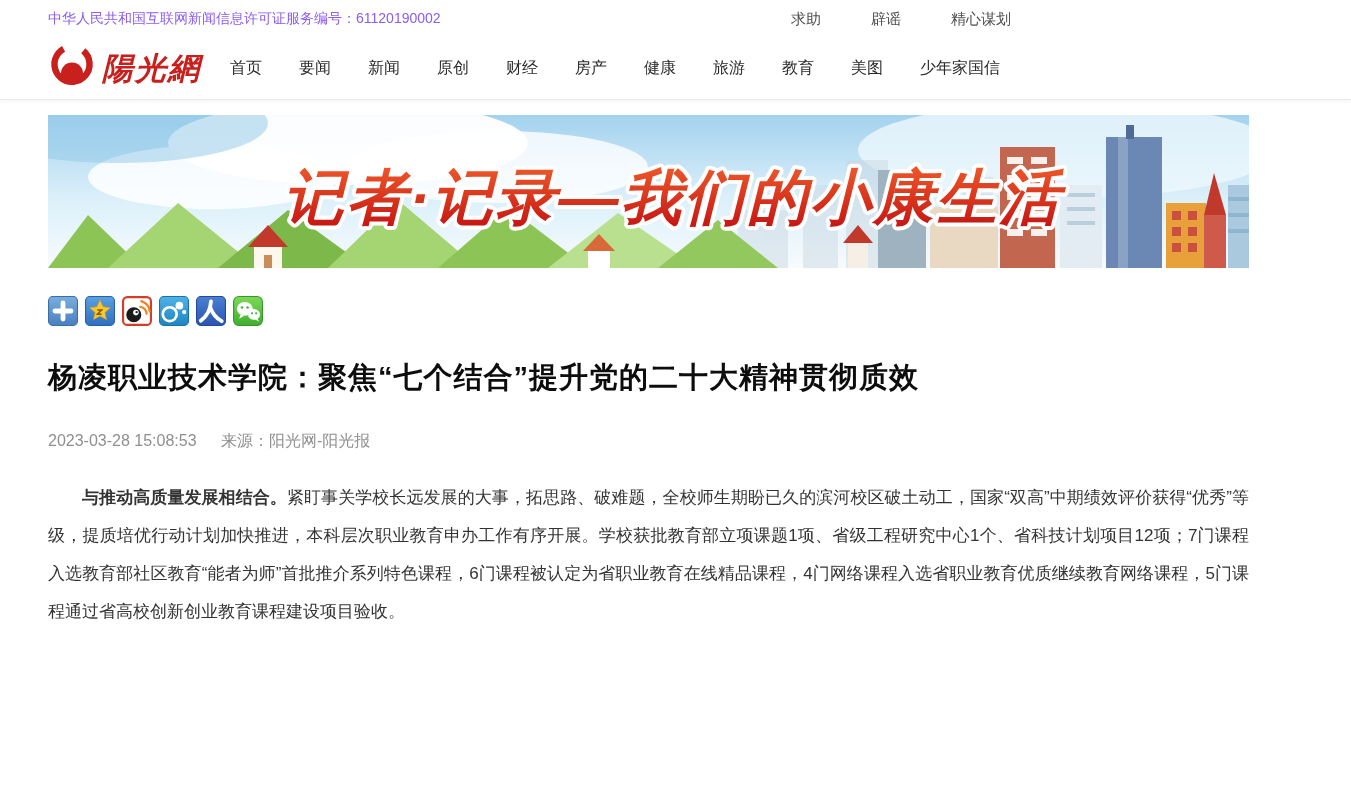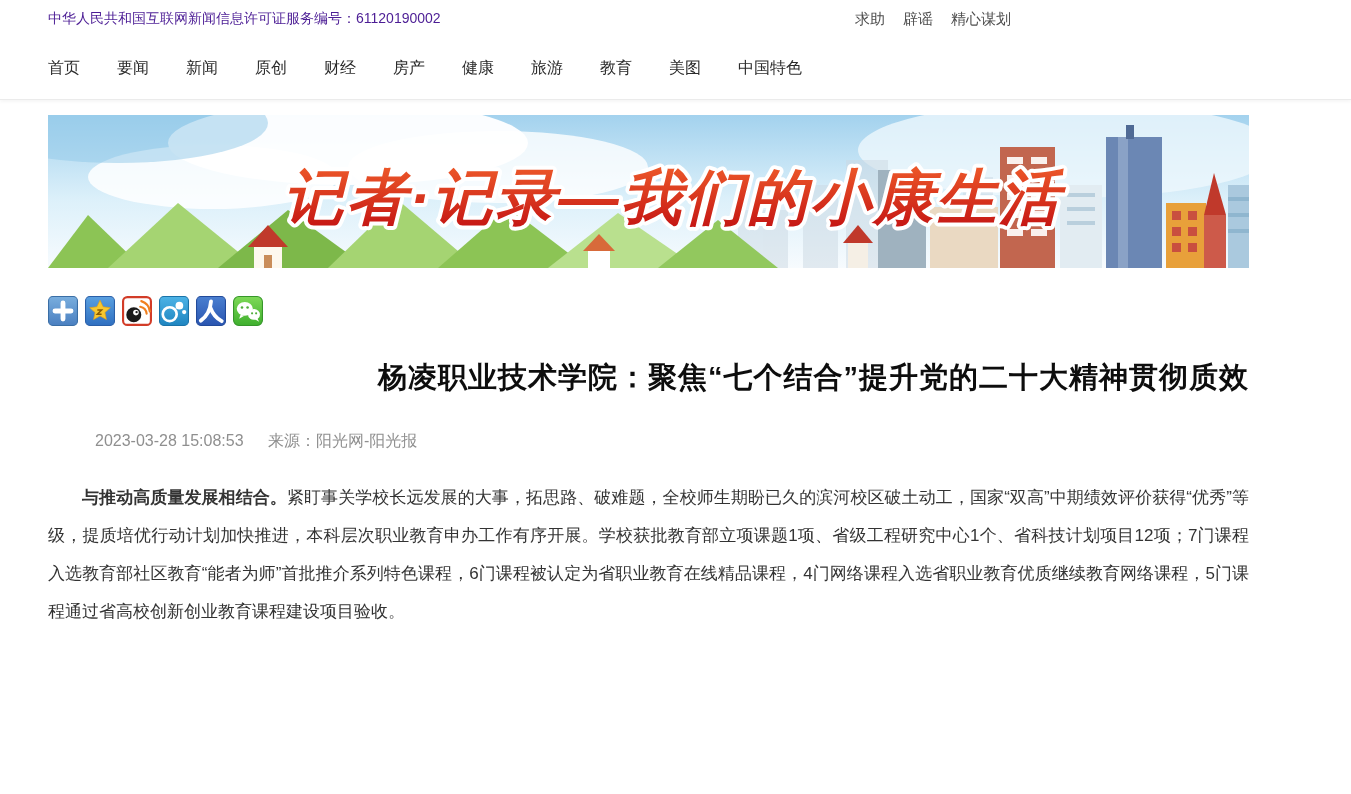--- a/index.html
+++ b/index.html
@@ -7,22 +7,22 @@
   body {
     width:1351px; height:794px; overflow:hidden;
     font-family:"Liberation Sans","DejaVu Sans",sans-serif;
     color:#333;
   }
   .container { width:1201px; margin-left:48px; }
 
   
   .topbar { height:38px; display:flex; align-items:center; justify-content:space-between; }
   .topbar .inner { width:1201px; margin-left:48px; display:flex; align-items:center; justify-content:space-between; }
-  .license { color:#4c1d95; font-size:14px; }
-  .top-links { display:flex; gap:18px; padding-right:238px; }
+  .license { color:#8b5cf6; font-size:14px; }
+  .top-links { display:flex; gap:50px; padding-right:238px; }
   .top-link { color:#4d4d4d; font-size:15px; text-decoration:none; cursor:pointer; }
 
   
   .header { height:62px; border-bottom:1px solid #ebebeb; box-shadow:0 2px 3px rgba(0,0,0,.04); }
   .header .inner { width:1201px; margin-left:48px; height:100%; display:flex; align-items:center; }
   .logo { display:flex; align-items:center; gap:6px; text-decoration:none; cursor:pointer; width:182px; }
   .logo-text { font-family:"Liberation Serif","DejaVu Serif",serif; font-style:italic; font-weight:bold;
                font-size:31px; color:#c9201d; letter-spacing:2px; white-space:nowrap; }
   .nav { display:flex; align-items:center; }
   .nav a { color:#2b2b2b; font-size:16px; text-decoration:none; margin-right:37px; cursor:pointer; white-space:nowrap; }
@@ -38,22 +38,22 @@
   .breadcrumb .sep { color:#8a8a8a; margin:0 9px; }
   .breadcrumb .sep.red { color:#e13b3b; }
   .breadcrumb .current { color:#e13b3b; }
 
   
   .share-row { margin-top:28px; display:flex; gap:7px; }
   .share-icon { width:30px; height:30px; cursor:pointer; }
   .share-icon svg { display:block; }
 
   
-  .article-title { margin-top:32px; text-align:right; font-size:29px; font-weight:bold; color:#0d0d0d; letter-spacing:1px; }
-  .meta { margin-top:33px; font-size:16px; color:#8f8f8f;margin-left:47px; }
+  .article-title { margin-top:32px; text-align:left; font-size:29px; font-weight:bold; color:#0d0d0d; letter-spacing:1px; }
+  .meta { margin-top:33px; font-size:16px; color:#8f8f8f; }
   .meta .date { margin-right:20px; }
   .article-body { margin-top:27px; font-size:17px; line-height:38px; color:#333; text-align:justify; }
   .article-body p { text-indent:2em; margin-bottom:8px; }
   .article-body .lead { font-weight:bold; }
 </style>
 </head>
 <body>
 
 <div class="topbar">
   <div class="inner">
@@ -61,32 +61,41 @@
     <div class="top-links">
       <a class="top-link">求助</a>
       <a class="top-link">辟谣</a>
       <a class="top-link">精心谋划</a>
     </div>
   </div>
 </div>
 
 <div class="header">
   <div class="inner">
+    <a class="logo">
+      <span>
+        <svg width="48" height="48" viewBox="0 0 52 52">
+          <circle cx="26" cy="23" r="19" fill="none" stroke="#c9201d" stroke-width="7" stroke-dasharray="96 24" transform="rotate(-50 26 23)"></circle>
+          <circle cx="26" cy="33" r="12" fill="#c9201d"></circle>
+        </svg>
+      </span>
+      <span class="logo-text">陽光網</span>
+    </a>
     <nav class="nav">
       <a>首页</a>
       <a>要闻</a>
       <a>新闻</a>
       <a>原创</a>
       <a>财经</a>
       <a>房产</a>
       <a>健康</a>
       <a>旅游</a>
       <a>教育</a>
       <a>美图</a>
-      <a>中国特色</a>
+      <a>少年家国信</a>
     </nav>
   </div>
 </div>
 
 <div class="container">
 
   <a class="banner">
     <svg width="1201" height="153" viewBox="0 0 1201 153">
       <defs>
         <linearGradient id="sky" x1="0" y1="0" x2="0" y2="1">

